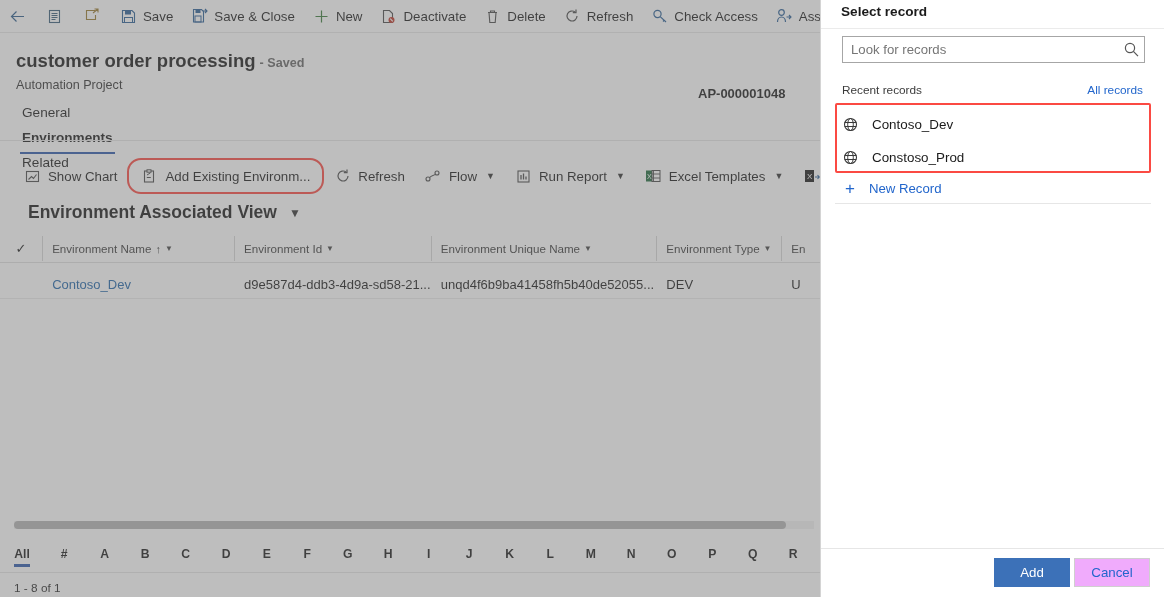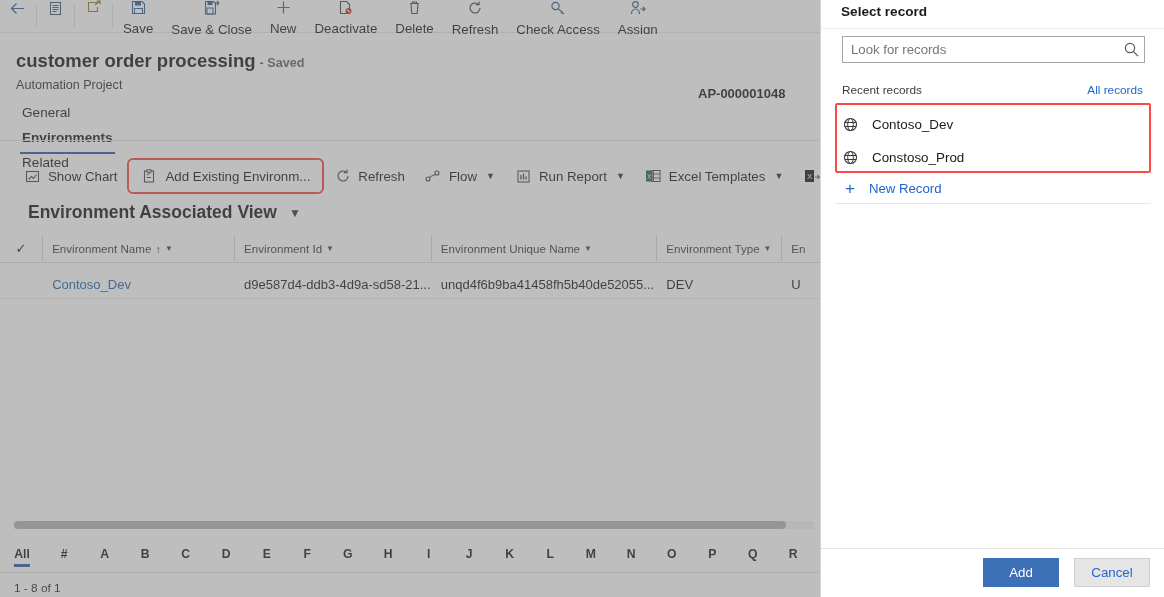--- a/index.html
+++ b/index.html
@@ -40,21 +40,20 @@
     background: #ffffff;
     border-bottom: 1px solid #e8e8e8;
     display: flex; align-items: center;
     white-space: nowrap;
   }
   .cmd-item {
     display: inline-flex; align-items: center;
     height: 33px; padding: 0 9px;
     font-size: 13.3px; color: #1b1b1b;
     gap: 6px;
-    flex-direction: column;
   }
   .cmd-sep {
     width: 1px; height: 22px; background: #e1e1e1; margin: 0 1px;
   }
   .cmd-icon { display: inline-flex; align-items: center; justify-content: center; width: 17px; height: 17px; }
 
   
   .rec-header {
     position: absolute; left: 0; top: 34px;
     width: 820px; height: 67px;
@@ -116,21 +115,21 @@
   }
   .sub-item {
     display: inline-flex; align-items: center;
     height: 34px; padding: 0 10px;
     font-size: 13.3px; color: #1b1b1b;
     gap: 7px;
   }
   .sub-item .chev { font-size: 9px; color: #333; margin-left: 2px; }
   .sub-item.highlighted {
     border: 2.5px solid #fb4a43;
-    border-radius: 6px;
+    border-radius: 14px;
     background: transparent;
     height: 36px;
     padding: 0 12px;
   }
 
   
   .view-title {
     position: absolute; left: 28px; top: 202px;
     font-size: 17.5px; font-weight: bold; color: #1b1b1b;
     display: flex; align-items: center; gap: 12px;
@@ -283,26 +282,26 @@
   }
   .btn {
     position: absolute; top: 558px;
     height: 29px;
     font-size: 13.3px;
     display: flex; align-items: center; justify-content: center;
     font-family: "Liberation Sans", sans-serif;
     cursor: default;
   }
   .btn-add {
-    left: 162px; width: 76px;
+    left: 173px; width: 76px;
     background: #3c71b8; color: #ffffff; border: 1px solid #3c71b8;
   }
   .btn-cancel {
     left: 253px; width: 76px;
-    background: #e5e5e5; color: #2266cc; border: 1px solid #cfcfcf;
+    background: #f0abfc; color: #2266cc; border: 1px solid #cfcfcf;
   }
 </style>
 </head>
 <body>
 
 <div id="app">
 
   <div class="main-area">
 
     <div class="cmdbar">

